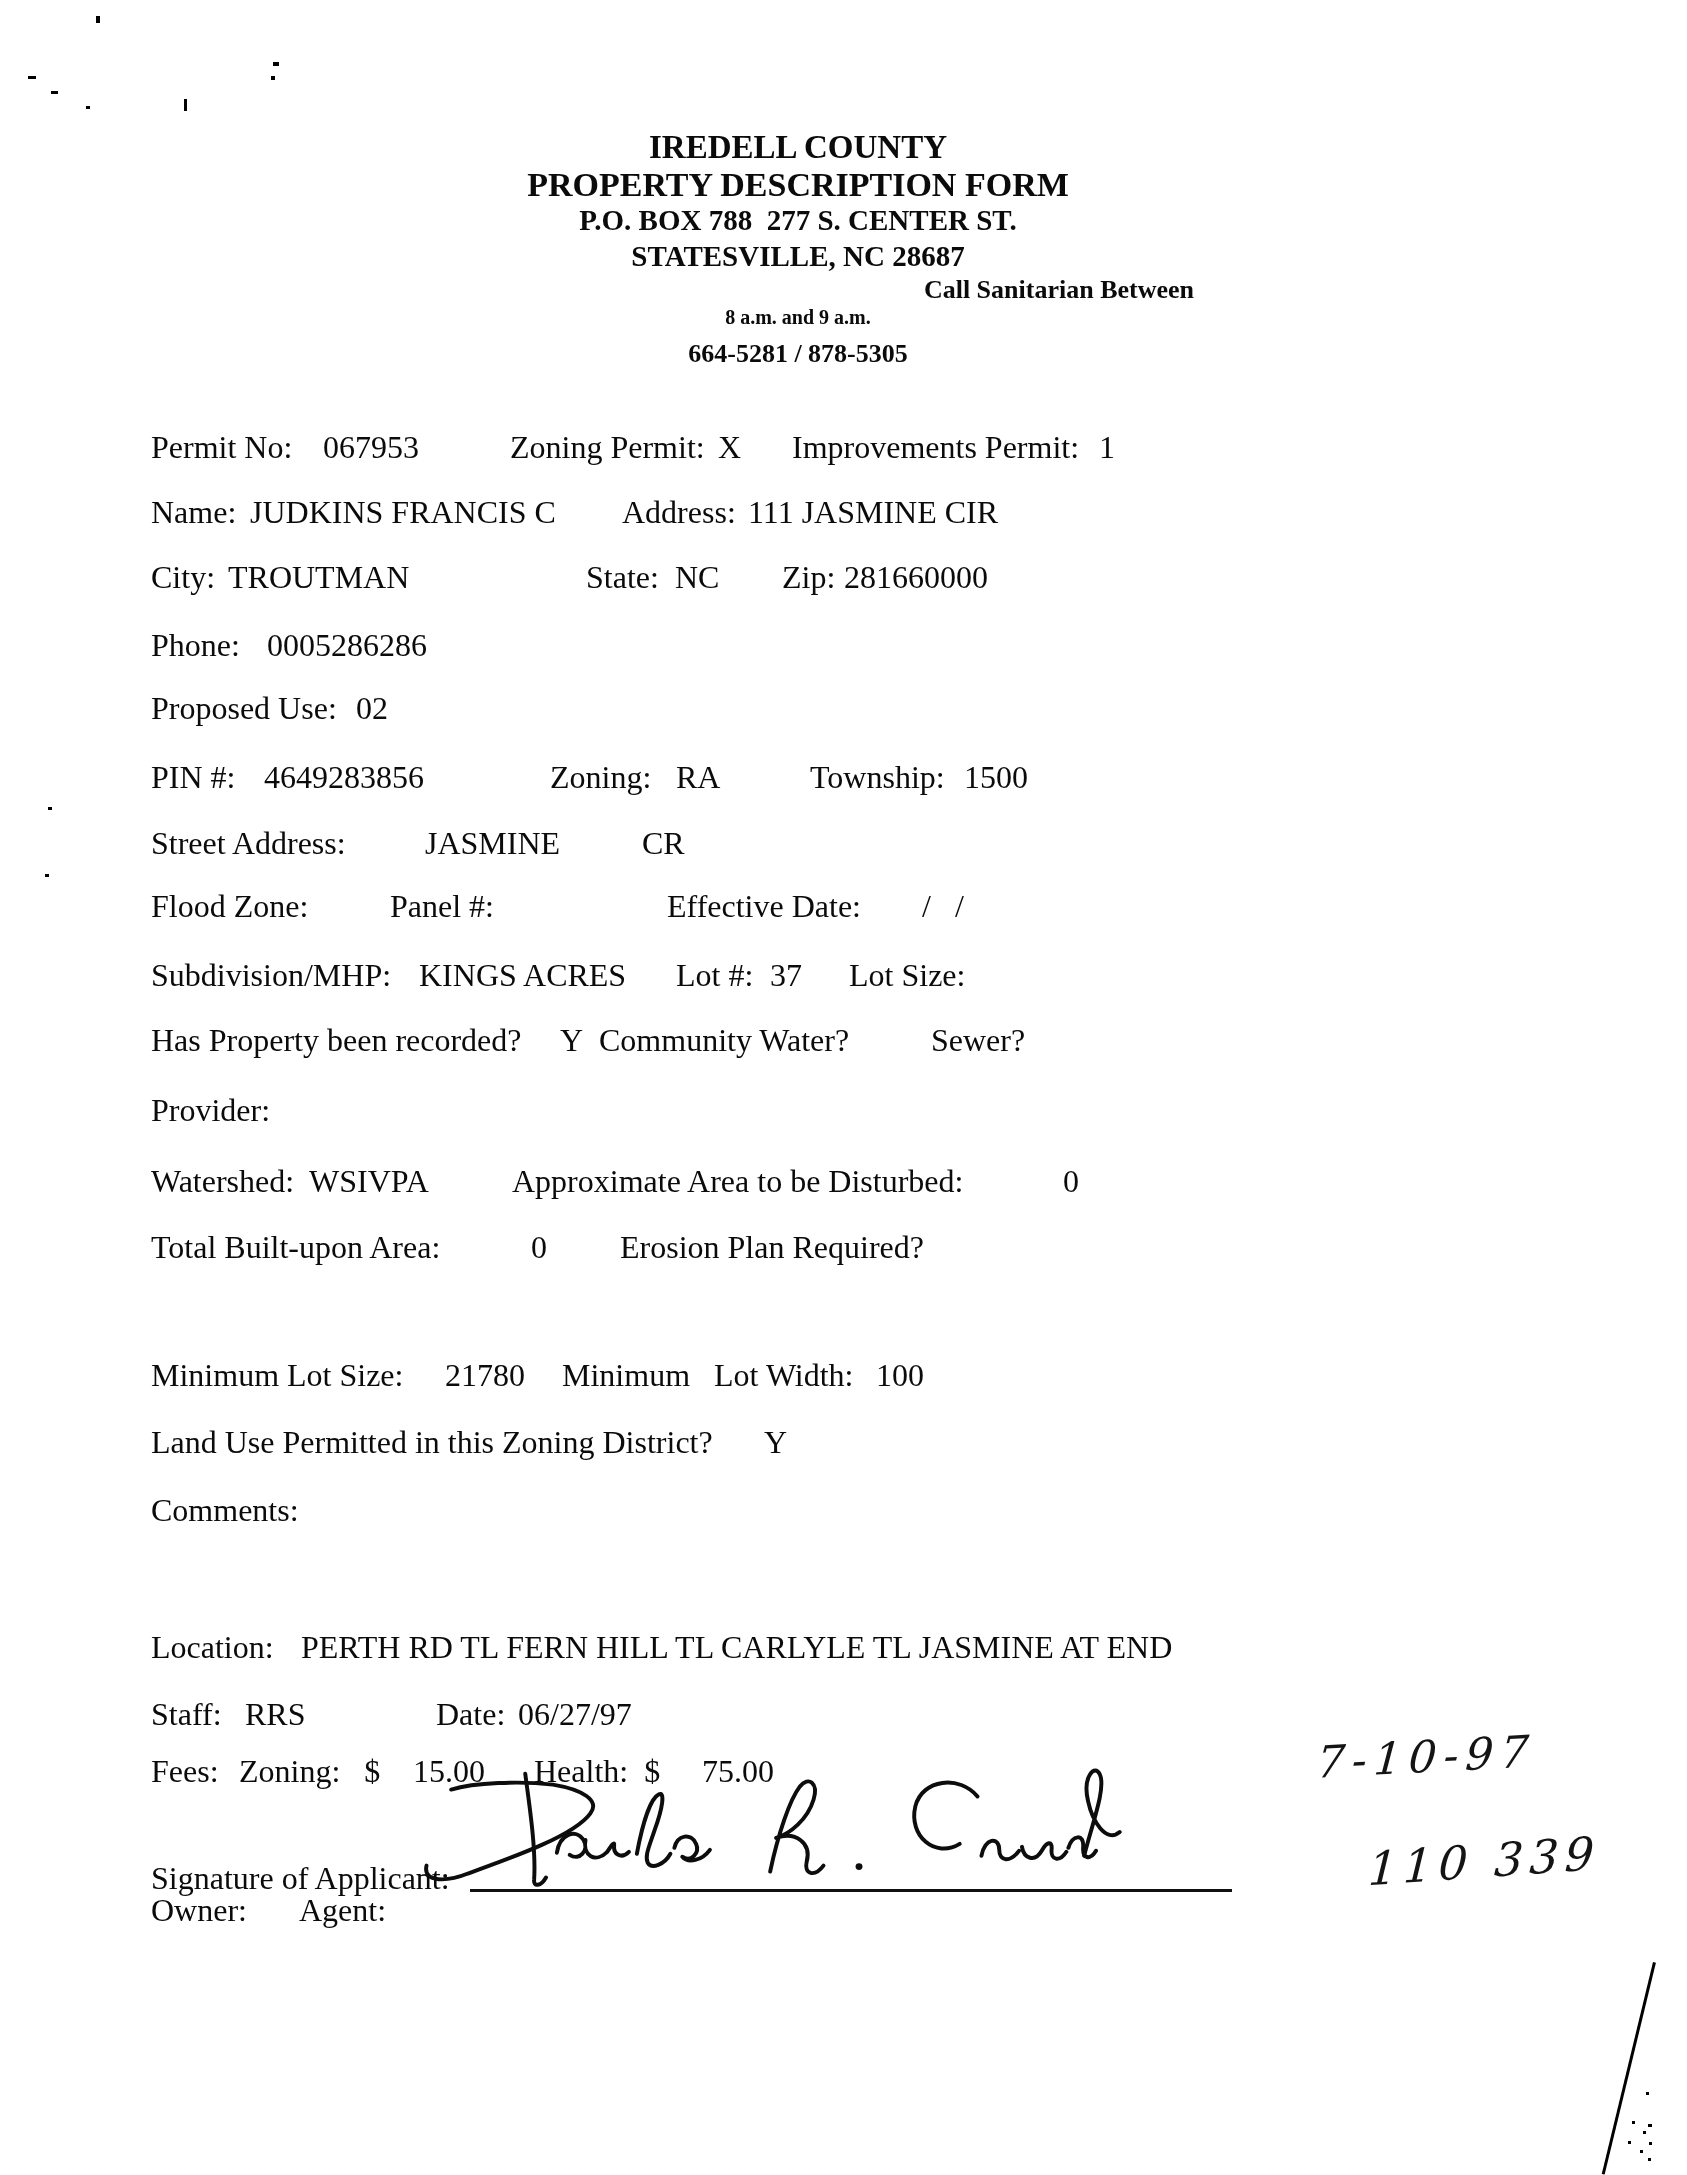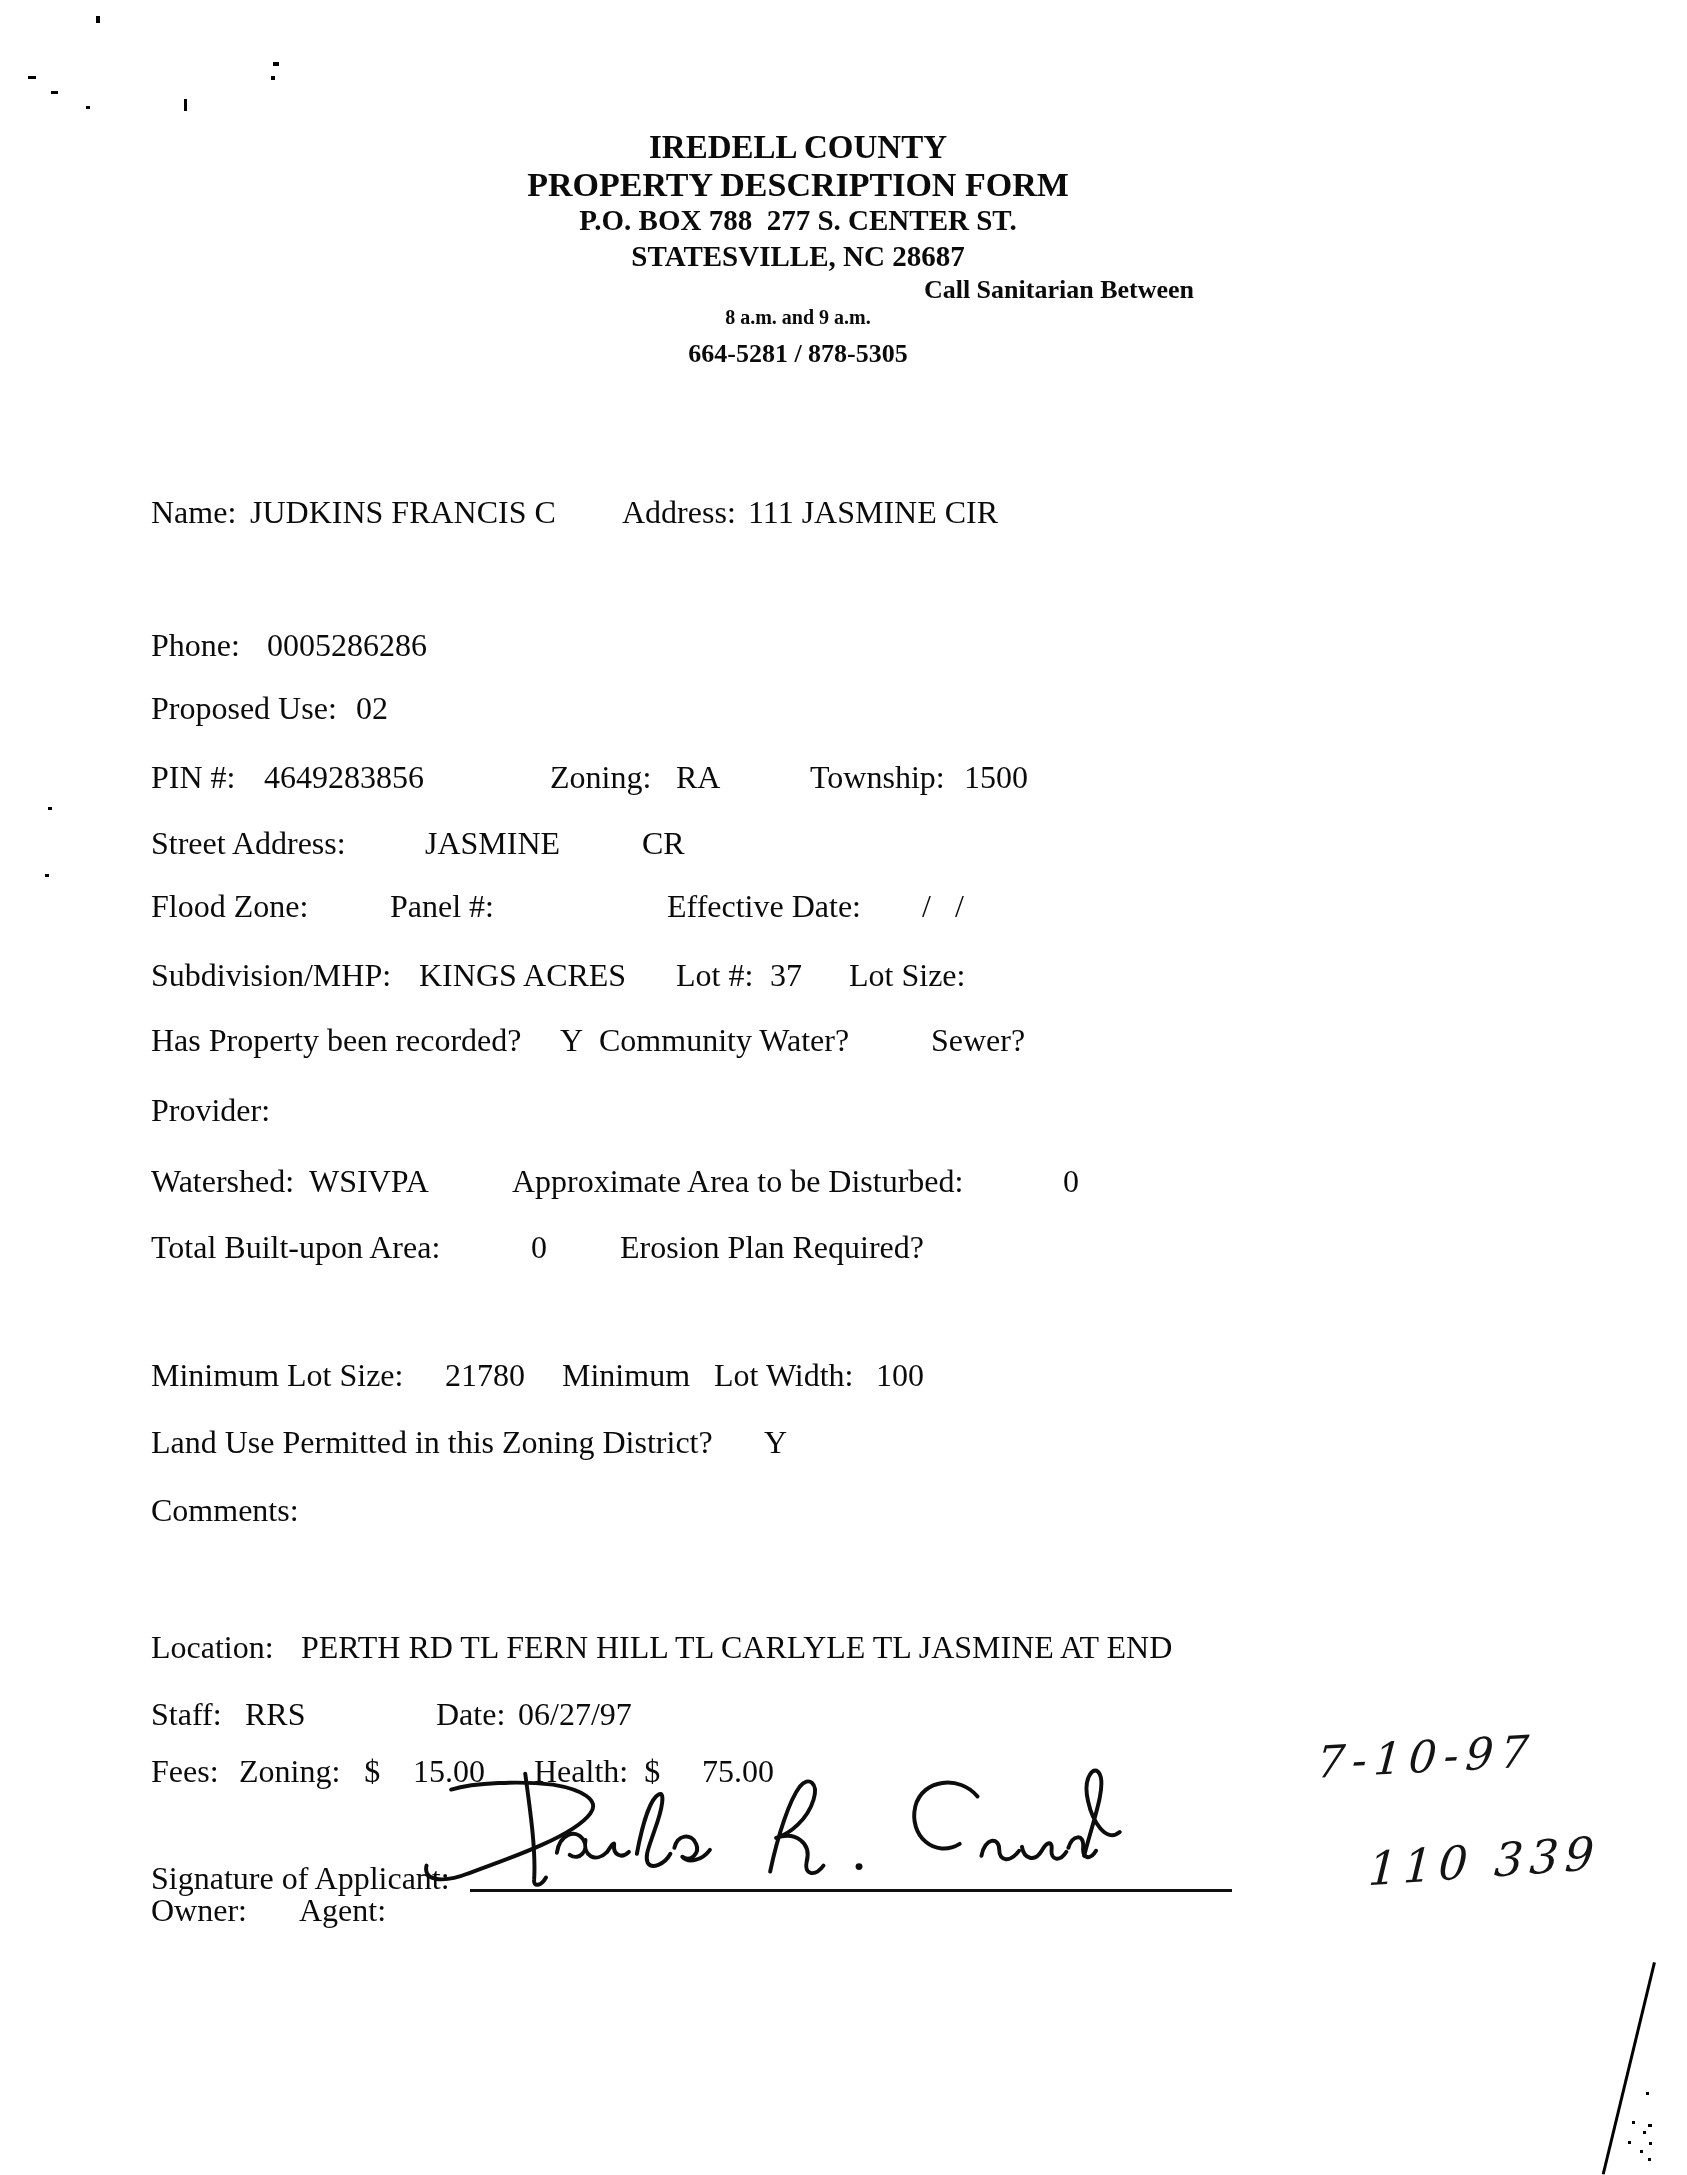--- a/index.html
+++ b/index.html
@@ -39,28 +39,44 @@
   <div class="hdr">
     <div class="hl hl1">IREDELL COUNTY</div>
     <div class="hl hl2">PROPERTY DESCRIPTION FORM</div>
     <div class="hl hl3">P.O. BOX 788  277 S. CENTER ST.</div>
     <div class="hl hl4">STATESVILLE, NC 28687</div>
     <div class="hl hl5">Call Sanitarian Between</div>
     <div class="hl hl6">8 a.m. and 9 a.m.</div>
     <div class="hl hl7">664-5281 / 878-5305</div>
   </div>
 
+  <div class="row" style="top:429px">
+    <span class="s" style="left:151px">Permit No:</span>
+    <span class="s" style="left:323px">067953</span>
+    <span class="s" style="left:510px">Zoning Permit:</span>
+    <span class="s" style="left:718px">X</span>
+    <span class="s" style="left:792px">Improvements Permit:</span>
+    <span class="s" style="left:1099px">1</span>
+  </div>
 
   <div class="row" style="top:494px">
     <span class="s" style="left:151px">Name:</span>
     <span class="s" style="left:250px">JUDKINS FRANCIS C</span>
     <span class="s" style="left:622px">Address:</span>
     <span class="s" style="left:748px">111 JASMINE CIR</span>
   </div>
 
+  <div class="row" style="top:559px">
+    <span class="s" style="left:151px">City:</span>
+    <span class="s" style="left:228px">TROUTMAN</span>
+    <span class="s" style="left:586px">State:</span>
+    <span class="s" style="left:675px">NC</span>
+    <span class="s" style="left:782px">Zip:</span>
+    <span class="s" style="left:844px">281660000</span>
+  </div>
 
   <div class="row" style="top:627px">
     <span class="s" style="left:151px">Phone:</span>
     <span class="s" style="left:267px">0005286286</span>
   </div>
 
   <div class="row" style="top:690px">
     <span class="s" style="left:151px">Proposed Use:</span>
     <span class="s" style="left:356px">02</span>
   </div>

